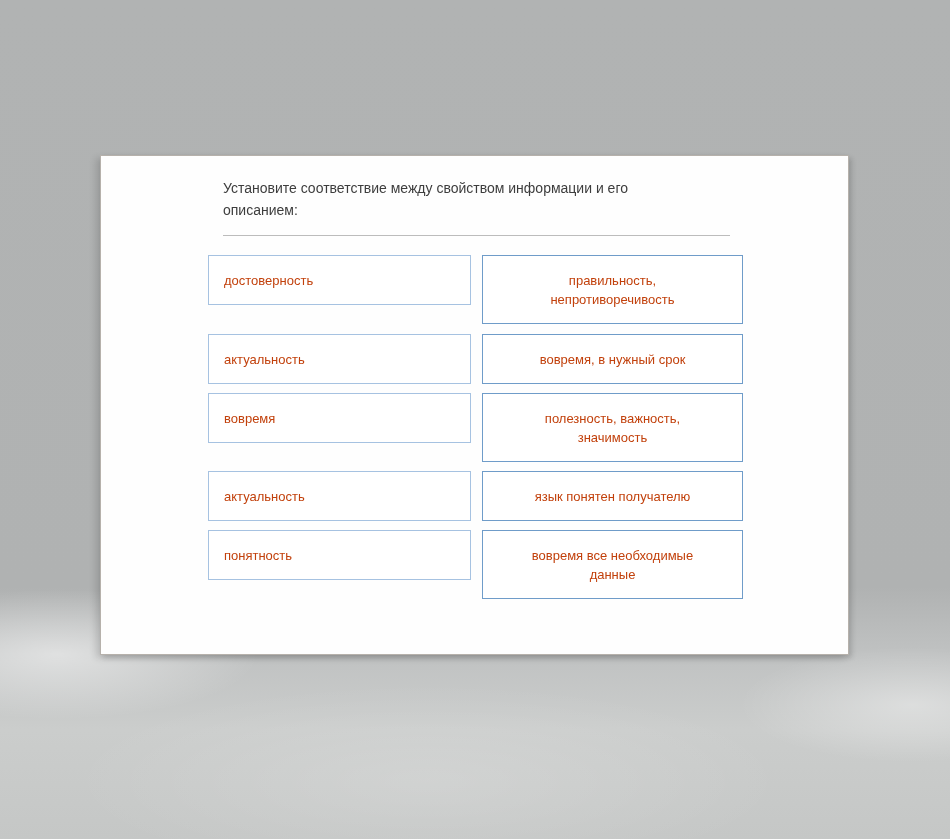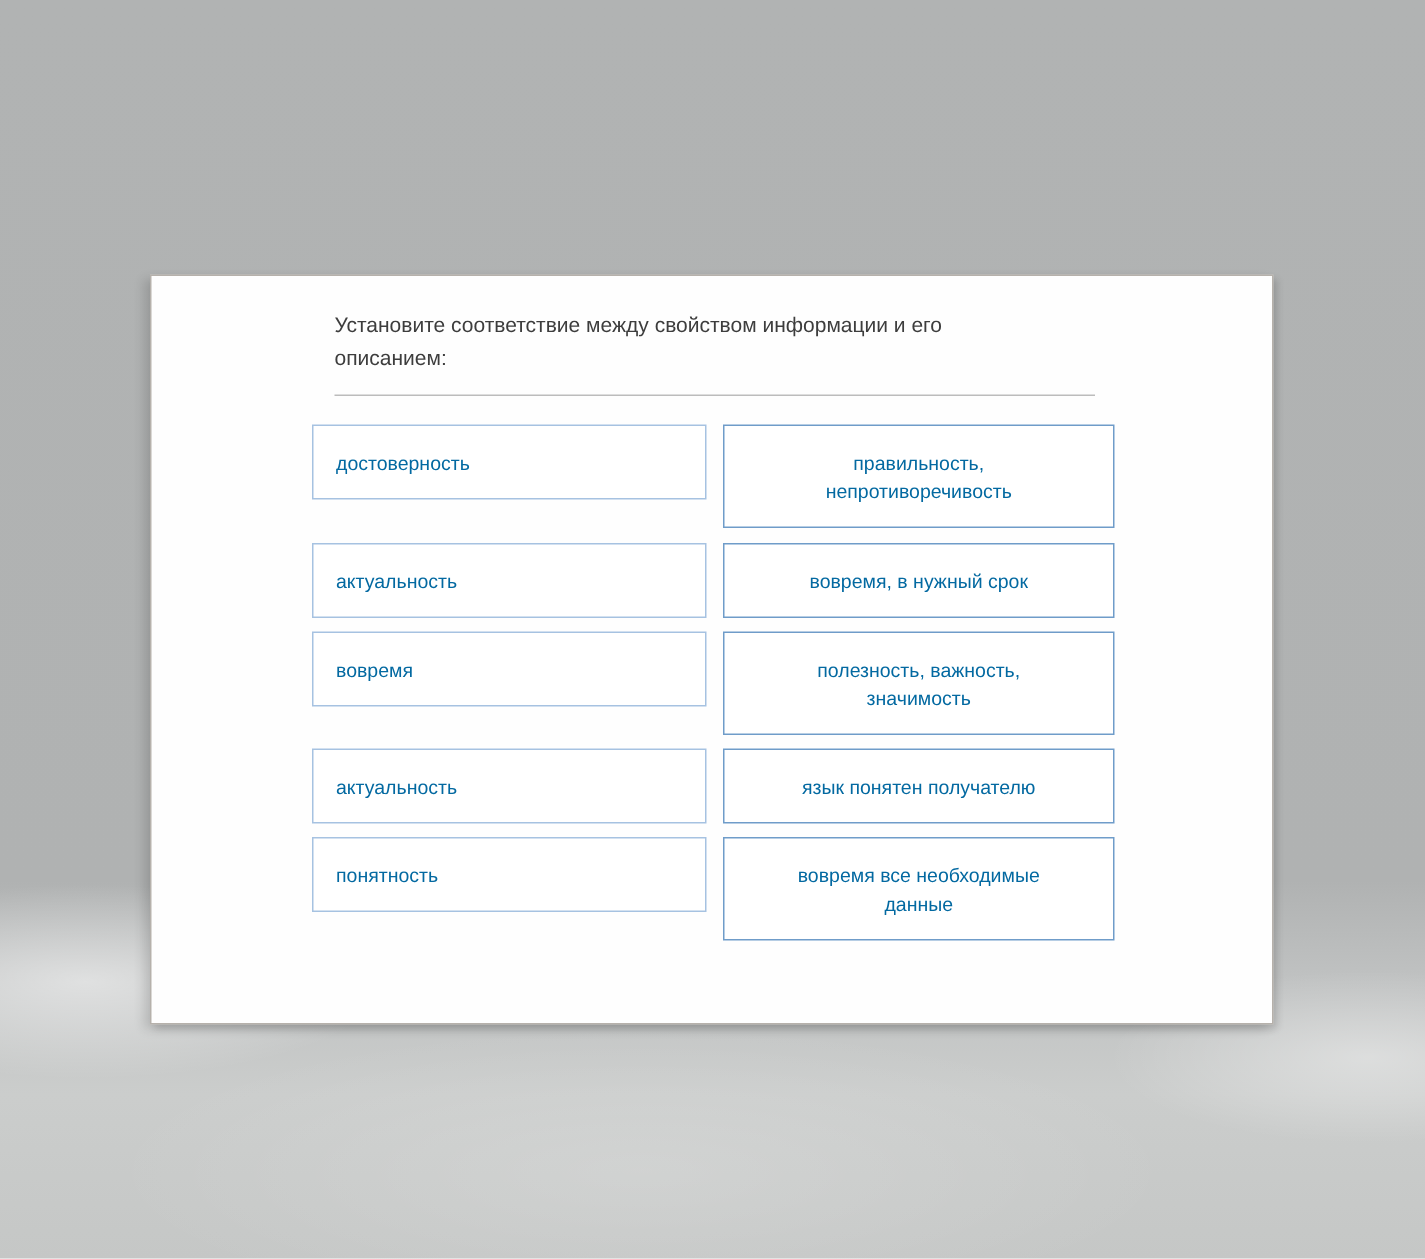--- a/index.html
+++ b/index.html
@@ -15,21 +15,21 @@
     background:
       radial-gradient(ellipse 280px 90px at 6% 78%, rgba(255,255,255,0.50), rgba(255,255,255,0) 72%),
       radial-gradient(ellipse 240px 80px at 96% 84%, rgba(255,255,255,0.38), rgba(255,255,255,0) 72%),
       radial-gradient(ellipse 480px 130px at 45% 93%, rgba(255,255,255,0.16), rgba(255,255,255,0) 75%),
       linear-gradient(180deg, #b1b3b3 0%, #b0b2b2 70%, #c0c2c2 78%, #cbcdcc 87%, #c5c7c6 100%);
   }
 
   .card {
     position: absolute;
     left: 100px;
-    top: 183px;
+    top: 155px;
     width: 749px;
     height: 500px;
     box-sizing: border-box;
     background: #fefefe;
     border: 1px solid rgba(95, 85, 72, 0.45);
     box-shadow: -4px 3px 7px rgba(0,0,0,0.14), 3px 3px 5px rgba(0,0,0,0.14);
   }
 
   .question-title {
     margin: 21px 0 0 122px;
@@ -56,21 +56,21 @@
     gap: 11px;
     align-items: flex-start;
     margin-bottom: 9px;
   }
   .row.first { margin-bottom: 10px; }
 
   .box {
     box-sizing: border-box;
     background: #ffffff;
     font-size: 13px;
-    color: #0369a1;
+    color: #c2410c;
     display: flex;
     align-items: center;
     cursor: pointer;
   }
 
   .term {
     width: 263px;
     height: 50px;
     border: 1px solid #a6c2e1;
     padding-left: 15px;

